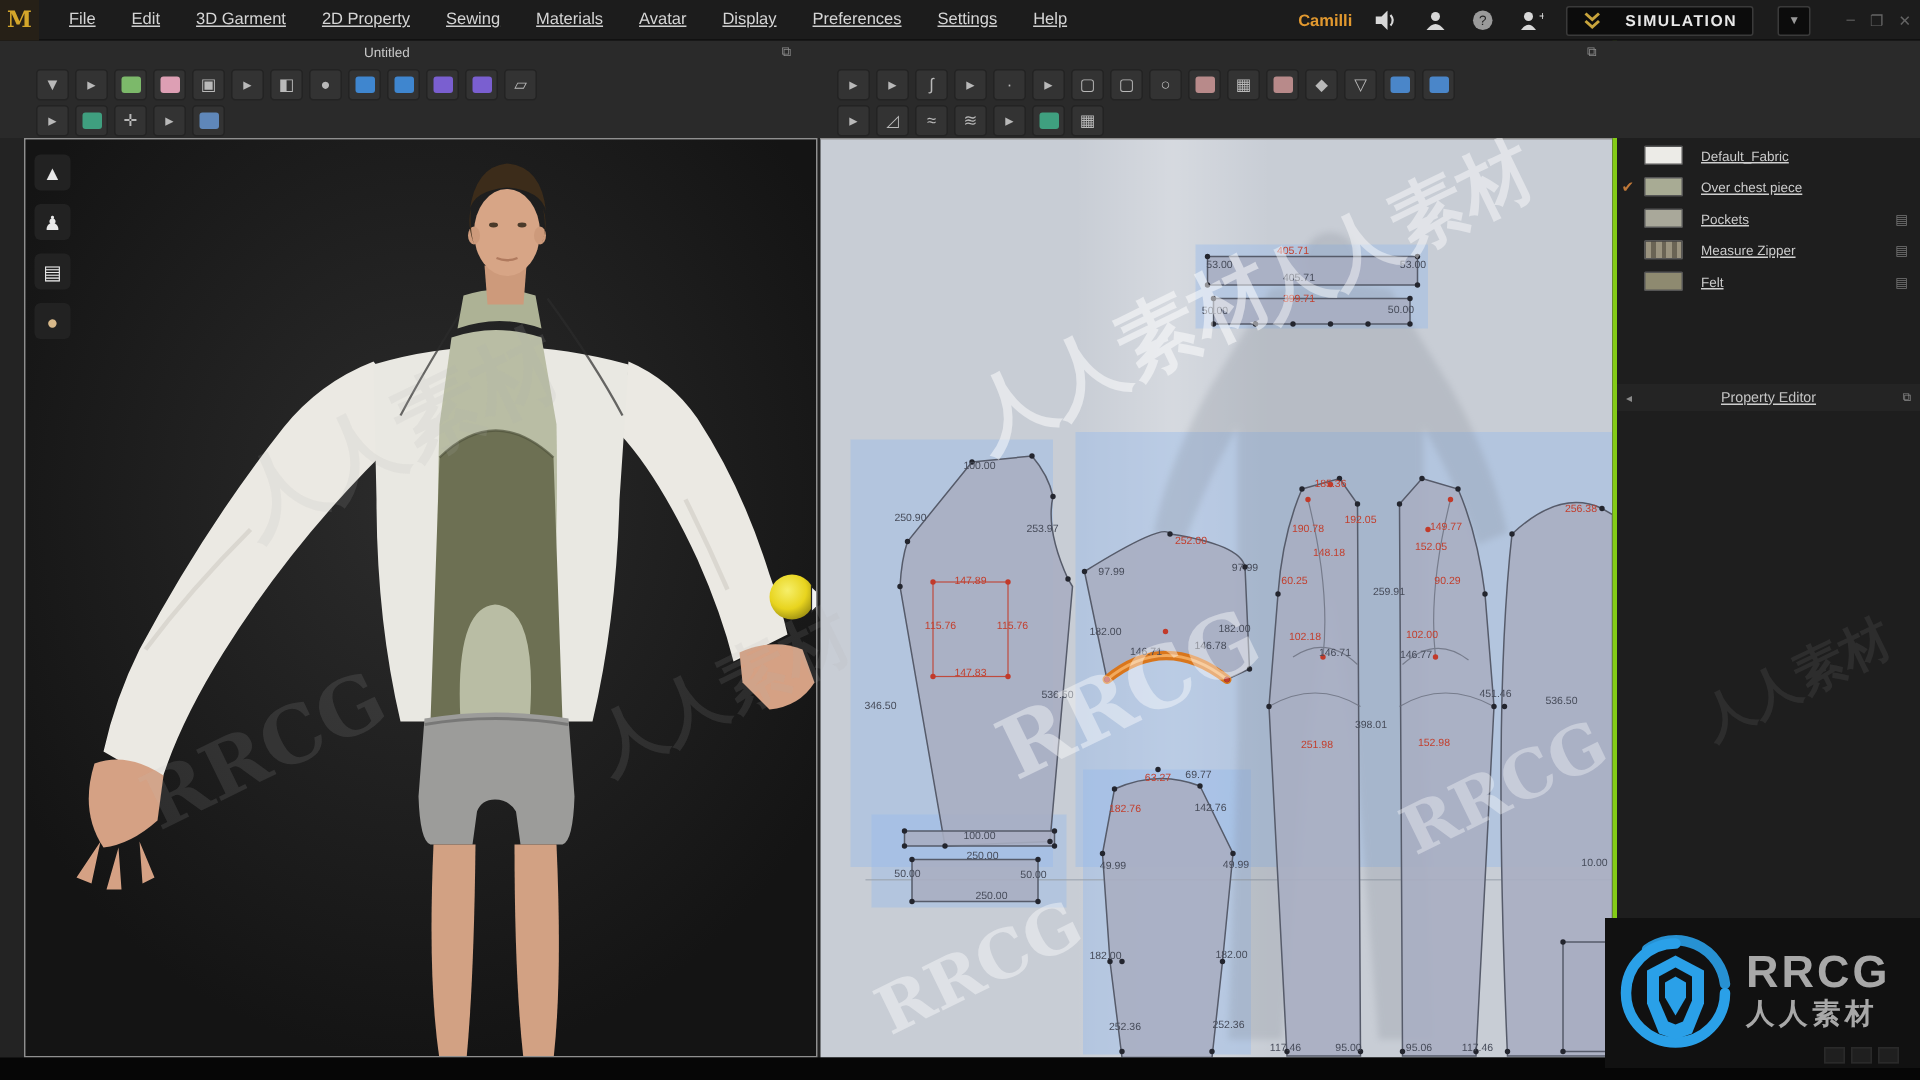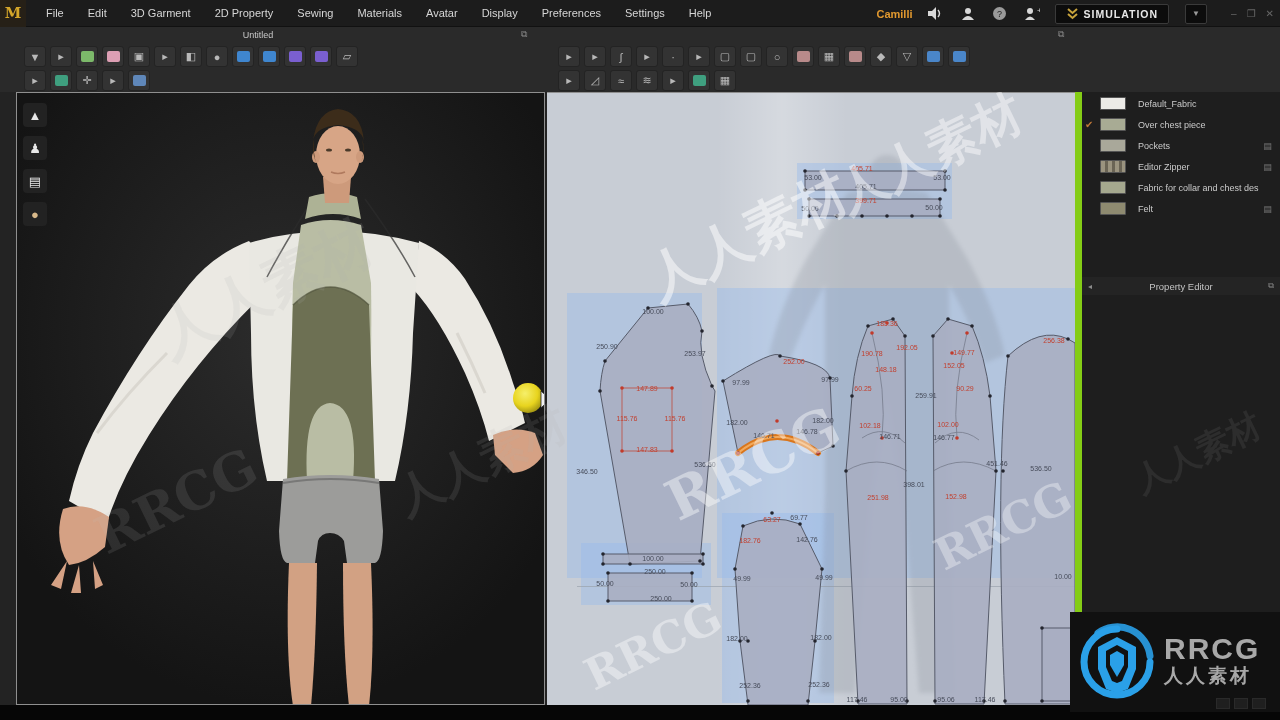--- a/index.html
+++ b/index.html
@@ -4,26 +4,26 @@
 <style>
   html,body{margin:0;padding:0;background:#000;}
   *{box-sizing:border-box;}
   .stage{position:relative;width:1280px;height:720px;overflow:hidden;background:#232323;
          font-family:"Liberation Sans",sans-serif;color:#cfcfcf;}
   
   .menubar{position:absolute;left:0;top:0;width:1280px;height:27px;background:#1c1c1c;
            border-bottom:1px solid #111;display:flex;align-items:center;z-index:40;}
   .mlogo{width:26px;height:27px;background:#262017;color:#d4a62a;font-weight:bold;font-size:15px;
          display:flex;align-items:center;justify-content:center;font-family:"DejaVu Serif",serif;}
-  .menu-items{display:flex;align-items:center;margin-left:8px;}
+  .menu-items{display:flex;align-items:center;margin-left:8px;text-decoration:underline;}
   .menu-item{font-size:11px;color:#d6d6d6;padding:0 12px;height:27px;display:flex;align-items:center;cursor:default;}
   .menubar-right{position:absolute;right:6px;top:0;height:27px;display:flex;align-items:center;gap:14px;}
   .account{color:#e2992f;font-size:11px;font-weight:bold;}
   .tb-ico{width:18px;height:18px;display:flex;align-items:center;justify-content:center;color:#cfcfcf;}
-  .simbtn{display:flex;align-items:center;gap:5px;background:#0c0c0c;border:1px solid #3a3a3a;
+  .simbtn{display:flex;align-items:center;gap:16px;background:#0c0c0c;border:1px solid #3a3a3a;
           border-radius:2px;height:20px;padding:0 10px;}
   .simbtn .lbl{font-size:10.5px;font-weight:bold;letter-spacing:1px;color:#e8e8e8;}
   .simdrop{width:22px;height:20px;background:#0c0c0c;border:1px solid #3a3a3a;margin-left:2px;
            display:flex;align-items:center;justify-content:center;color:#999;font-size:8px;border-radius:2px;}
   .winctl{display:flex;gap:10px;margin-left:10px;opacity:.45;font-size:10px;color:#bbb;}
   
   .toolzone{position:absolute;left:0;top:27px;width:1280px;height:65px;background:#2a2a2a;z-index:30;}
   .vp-title{position:absolute;top:1px;height:13px;font-size:9px;color:#c9c9c9;display:flex;
             align-items:center;justify-content:center;}
   .vp-pop{position:absolute;top:2px;font-size:9px;color:#8a8a8a;}
@@ -41,21 +41,21 @@
          justify-content:center;font-size:13px;color:#e8e8e8;}
   .band{position:absolute;top:0;height:100%;background:linear-gradient(90deg,rgba(255,255,255,0),rgba(255,255,255,.5),rgba(255,255,255,0));}
   .bluezone{position:absolute;background:rgba(150,185,235,.42);z-index:2;}
   #labels{position:absolute;left:0;top:0;width:100%;height:100%;z-index:6;}
   #labels span{position:absolute;transform:translate(-50%,-50%);font-size:7px;line-height:7px;white-space:nowrap;}
   .c-r{color:#c2402f;}
   .c-d{color:#474c5a;}
   .guide{position:absolute;left:30px;top:493px;width:498px;height:1px;background:#9aa2ac;opacity:.7;z-index:3;}
   
   .rpanel{position:absolute;left:1075px;top:27px;width:205px;height:678px;background:#1e1e1e;
-          border-left:7px solid #84cc16;z-index:20;}
+          border-left:3px solid #84cc16;z-index:20;text-decoration:underline;}
   .phead{position:relative;height:18px;background:#242424;display:flex;align-items:center;
          justify-content:center;font-size:9.5px;color:#c4c4c4;}
   .phead .lft{position:absolute;left:6px;font-size:8px;color:#8a8a8a;}
   .phead .rgt{position:absolute;right:6px;font-size:8px;color:#8a8a8a;}
   .tabs{display:flex;align-items:flex-end;height:16px;background:#161616;padding-left:4px;gap:2px;}
   .tab{font-size:8.5px;color:#8d8d8d;background:#202020;padding:2px 7px;border-radius:2px 2px 0 0;}
   .tab.active{background:#3d3d3d;color:#f0f0f0;font-weight:bold;}
   .tabline{position:absolute;right:4px;top:41px;width:34px;height:2px;background:#e8e8e8;}
   .actions{display:flex;align-items:center;justify-content:center;gap:14px;height:24px;margin-top:4px;}
   .actbtn{font-size:9px;color:#e4e4e4;font-weight:bold;}
@@ -518,26 +518,22 @@
           <div class="fswatch" style="background: rgb(168, 171, 148);"></div>
           <span class="fname">Over chest piece</span>
         </div>
         <div class="frow">
           <div class="fswatch" style="background: rgb(169, 168, 154);"></div>
           <span class="fname">Pockets</span>
           <span class="ficon">▤</span>
         </div>
         <div class="frow">
           <div class="fswatch" style="background: repeating-linear-gradient(90deg, rgb(154, 147, 127) 0px, rgb(154, 147, 127) 4px, rgb(106, 100, 85) 4px, rgb(106, 100, 85) 7px);"></div>
-          <span class="fname">Editor Zipper</span>
+          <span class="fname">Measure Zipper</span>
           <span class="ficon">▤</span>
-        </div>
-        <div class="frow">
-          <div class="fswatch" style="background: rgb(165, 168, 143);"></div>
-          <span class="fname">Fabric for collar and chest des</span>
         </div>
         <div class="frow">
           <div class="fswatch" style="background: rgb(142, 138, 112);"></div>
           <span class="fname">Felt</span>
           <span class="ficon">▤</span>
         </div>
       </div>
     <div class="pe-gap"></div>
     <div class="phead">
       <span class="lft">◂</span>

